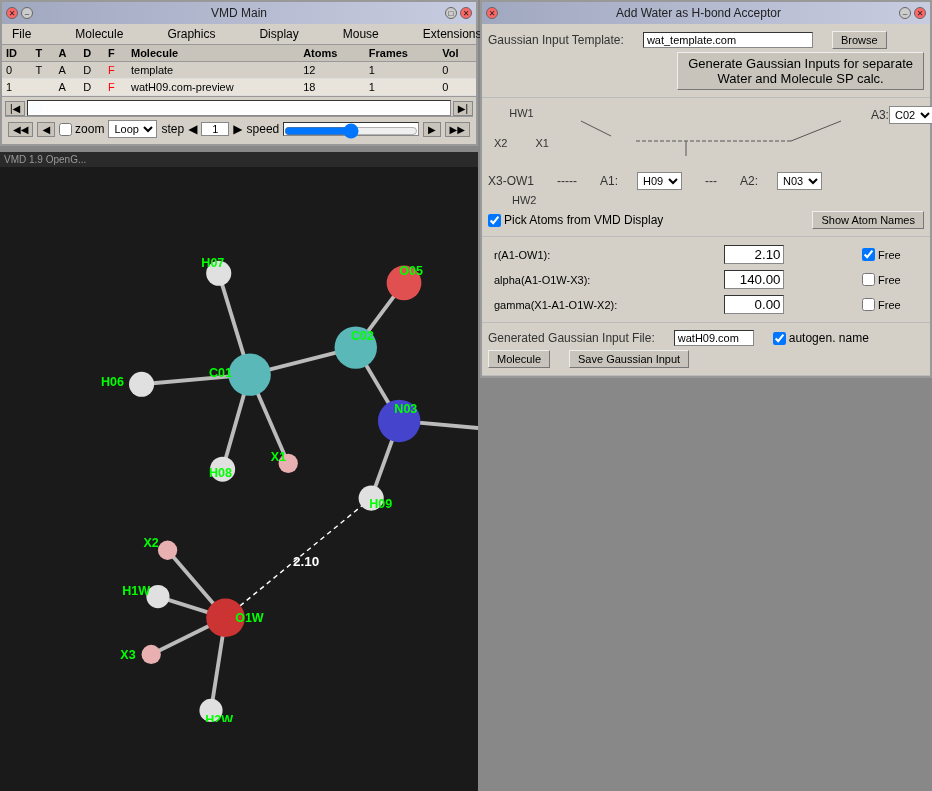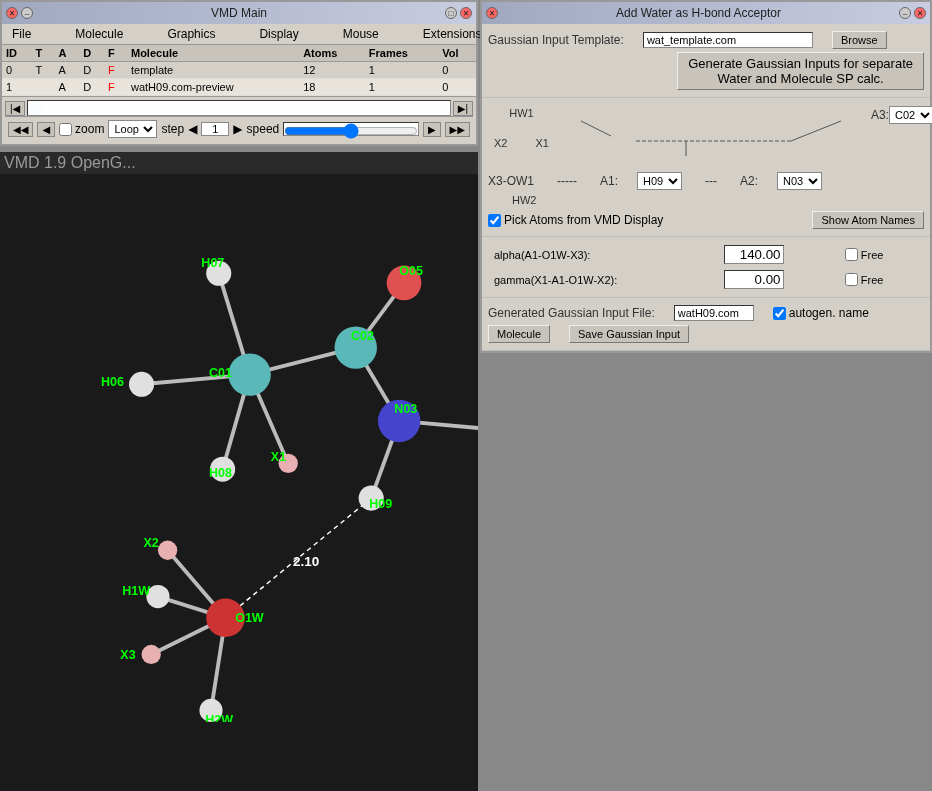--- a/index.html
+++ b/index.html
@@ -96,21 +96,21 @@
       padding: 1px;
     }
     input.small-num {
       width: 28px;
       font-size: 11px;
       border: 1px solid #888;
       text-align: center;
     }
     .viewport-title {
       color: #999;
-      font-size: 16px;
+      font-size: 10px;
       padding: 2px 4px;
       background: #2a2a2a;
     }
 
     
     .add-water-win {
       position: absolute;
       top: 0; left: 480px;
       width: 452px;
       background: #d4d0c8;
@@ -156,20 +156,21 @@
       cursor: pointer;
       font-size: 13px;
       text-align: center;
     }
 
     .checkbox-label {
       display: flex;
       align-items: center;
       gap: 3px;
       cursor: pointer;
+      justify-content: center;
     }
 
     .param-table {
       width: 100%;
     }
     .param-table td {
       padding: 2px 4px;
       font-size: 11px;
     }
     .value-field {
@@ -492,20 +493,30 @@
         <input type="checkbox" checked="" style="">
         <span>Pick Atoms from VMD Display</span>
       </label>
       <button class="btn">Show Atom Names</button>
     </div>
   </div>
 
   <div class="section">
     <table class="param-table">
       <tbody>
+          <tr>
+        <td><span>r(A1-OW1):</span></td>
+        <td><input type="text" class="value-field" value="2.10" style=""></td>
+        <td>
+          <label class="checkbox-label">
+            <input type="checkbox" checked="" style="">
+            <span>Free</span>
+          </label>
+        </td>
+      </tr>
       <tr>
         <td><span>alpha(A1-O1W-X3):</span></td>
         <td><input type="text" class="value-field" value="140.00" style=""></td>
         <td>
           <label class="checkbox-label">
             <input type="checkbox" style="">
             <span>Free</span>
           </label>
         </td>
       </tr>

